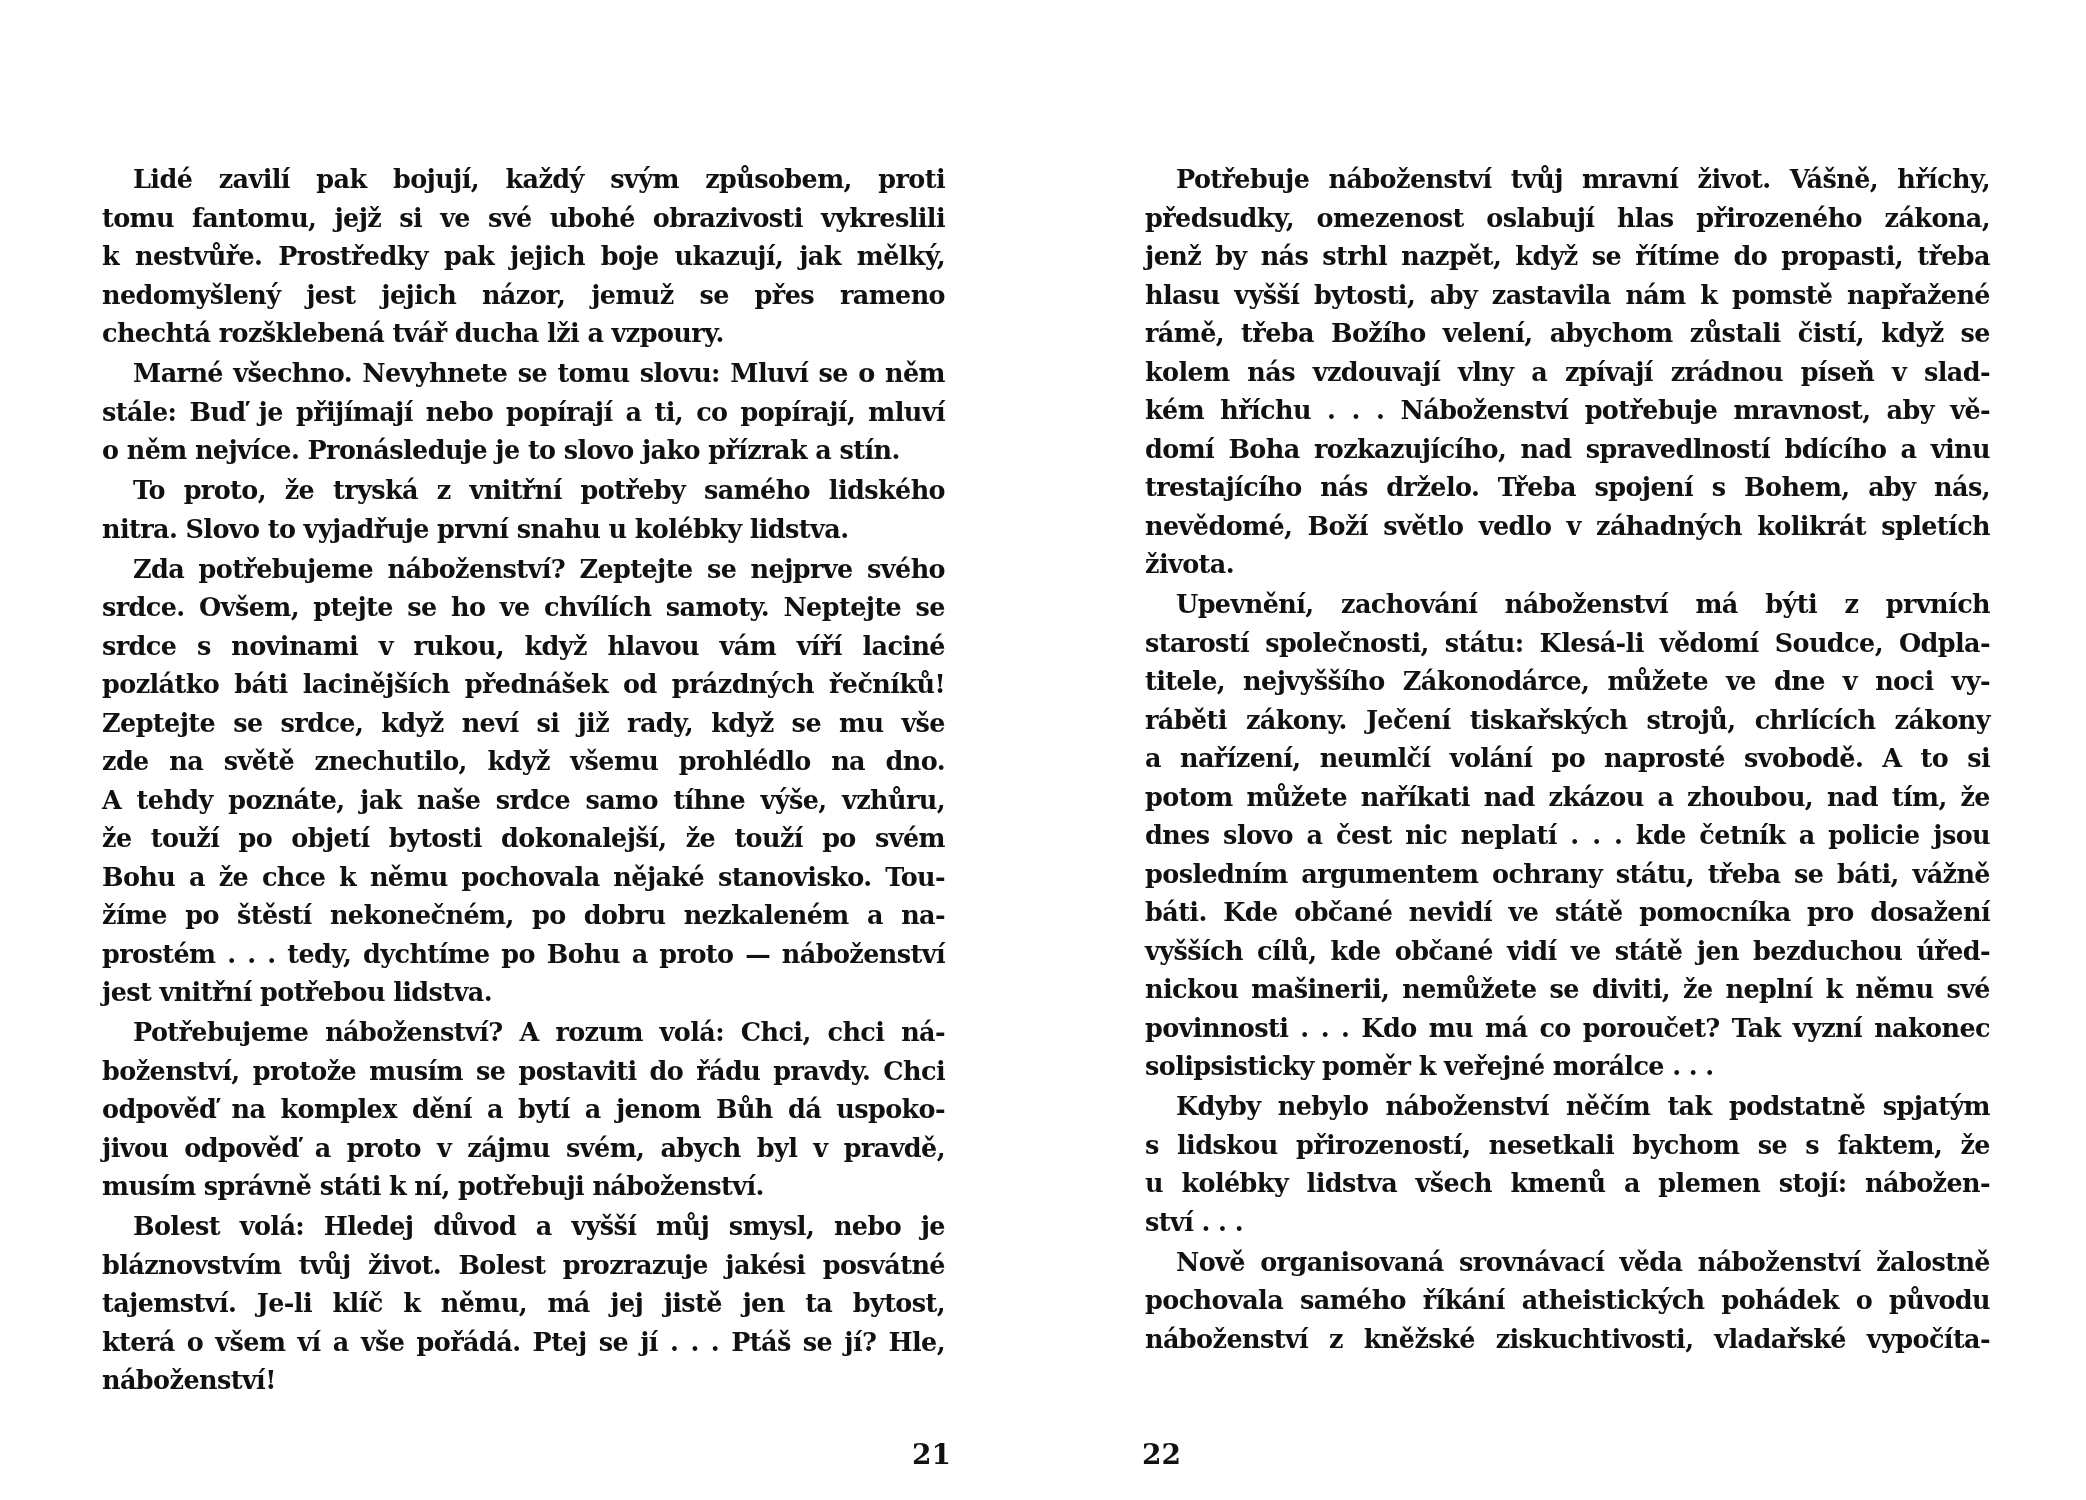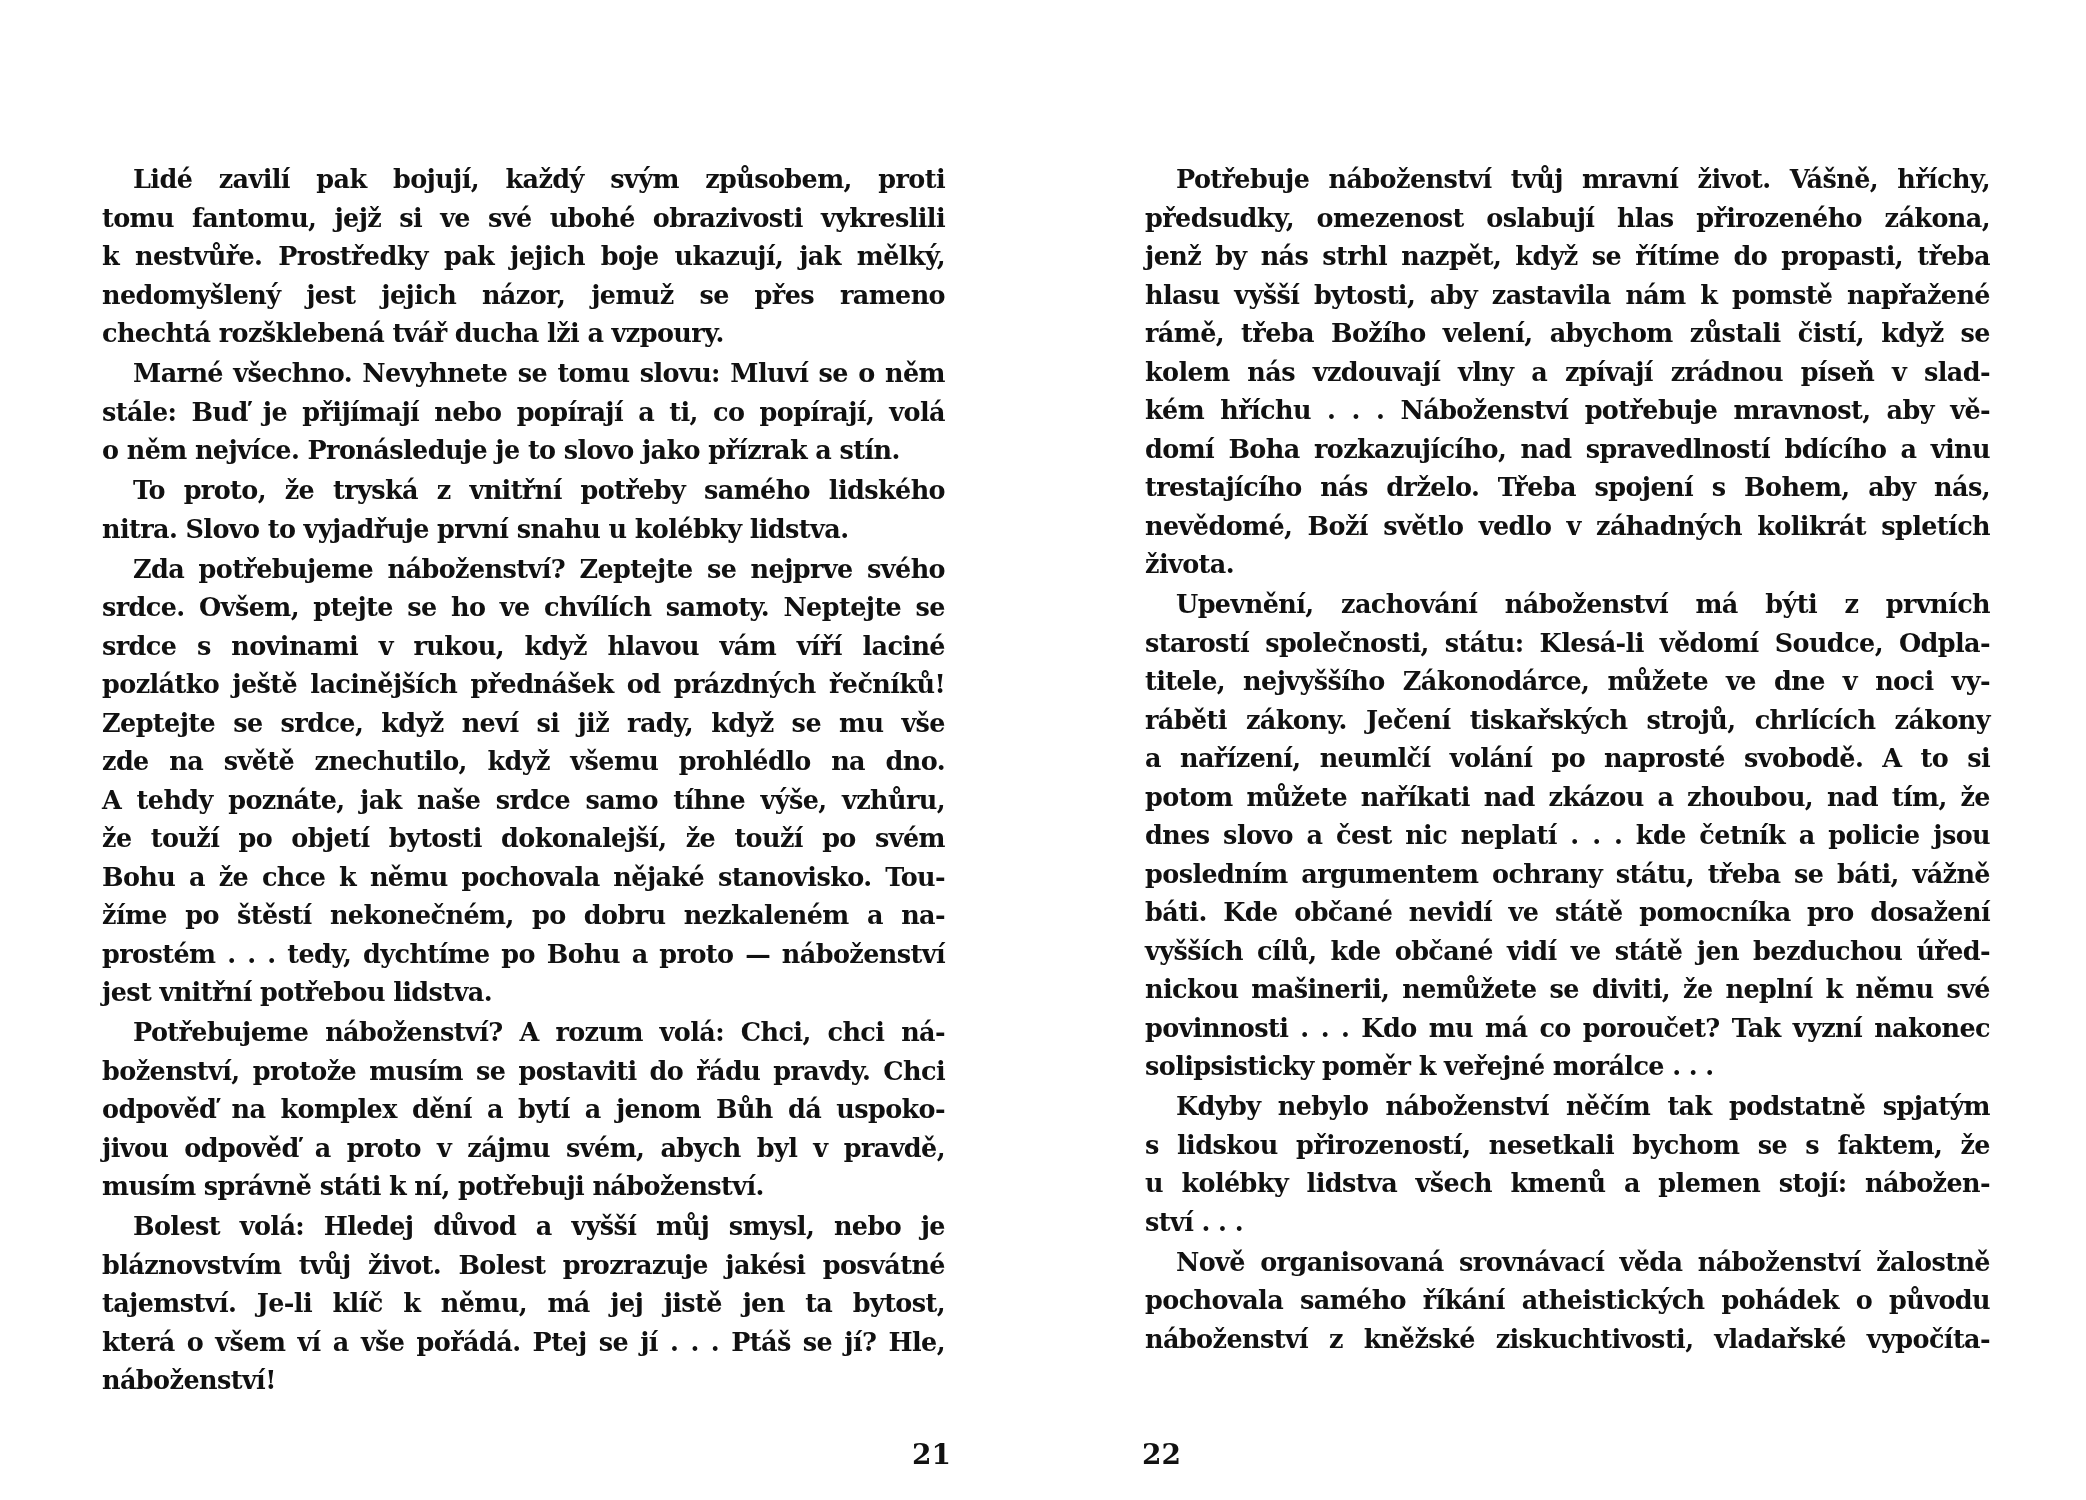--- a/index.html
+++ b/index.html
@@ -66,32 +66,32 @@
   <div class="column" id="col-left">
       <div class="para">
         <span class="line indent">Lidé zavilí pak bojují, každý svým způsobem, proti</span>
         <span class="line">tomu fantomu, jejž si ve své ubohé obrazivosti vykreslili</span>
         <span class="line">k nestvůře. Prostředky pak jejich boje ukazují, jak mělký,</span>
         <span class="line">nedomyšlený jest jejich názor, jemuž se přes rameno</span>
         <span class="line last">chechtá rozšklebená tvář ducha lži a vzpoury.</span>
       </div>
       <div class="para">
         <span class="line indent">Marné všechno. Nevyhnete se tomu slovu: Mluví se o něm</span>
-        <span class="line">stále: Buď je přijímají nebo popírají a ti, co popírají, volá</span>
+        <span class="line">stále: Buď je přijímají nebo popírají a ti, co popírají, mluví</span>
         <span class="line last">o něm nejvíce. Pronásleduje je to slovo jako přízrak a stín.</span>
       </div>
       <div class="para">
         <span class="line indent">To proto, že tryská z vnitřní potřeby samého lidského</span>
         <span class="line last">nitra. Slovo to vyjadřuje první snahu u kolébky lidstva.</span>
       </div>
       <div class="para">
         <span class="line indent">Zda potřebujeme náboženství? Zeptejte se nejprve svého</span>
         <span class="line">srdce. Ovšem, ptejte se ho ve chvílích samoty. Neptejte se</span>
         <span class="line">srdce s novinami v rukou, když hlavou vám víří laciné</span>
-        <span class="line">pozlátko ještě lacinějších přednášek od prázdných řečníků!</span>
+        <span class="line">pozlátko báti lacinějších přednášek od prázdných řečníků!</span>
         <span class="line">Zeptejte se srdce, když neví si již rady, když se mu vše</span>
         <span class="line">zde na světě znechutilo, když všemu prohlédlo na dno.</span>
         <span class="line">A tehdy poznáte, jak naše srdce samo tíhne výše, vzhůru,</span>
         <span class="line">že touží po objetí bytosti dokonalejší, že touží po svém</span>
         <span class="line">Bohu a že chce k němu pochovala nějaké stanovisko. Tou-</span>
         <span class="line">žíme po štěstí nekonečném, po dobru nezkaleném a na-</span>
         <span class="line">prostém . . . tedy, dychtíme po Bohu a proto — náboženství</span>
         <span class="line last">jest vnitřní potřebou lidstva.</span>
       </div>
       <div class="para">

